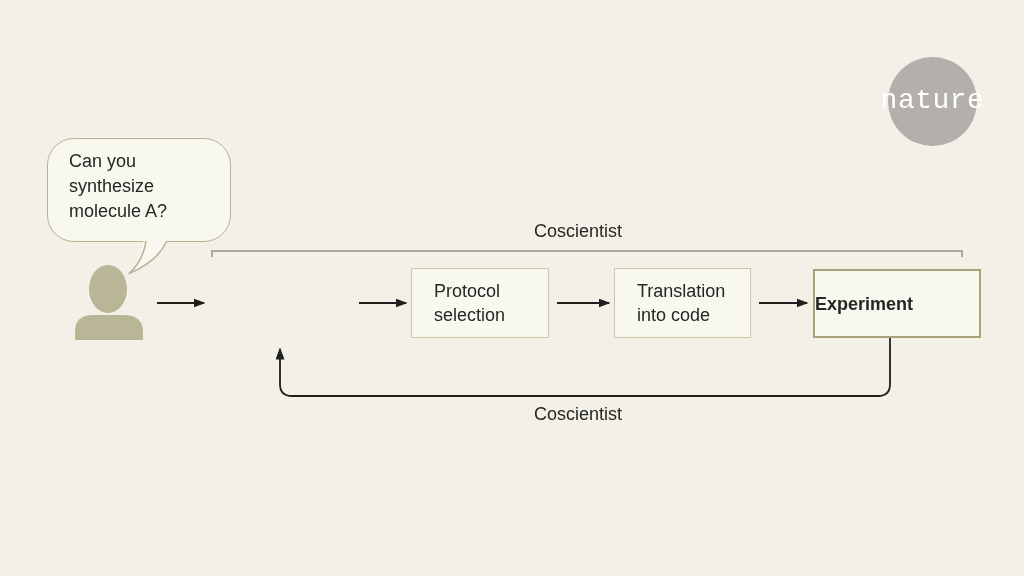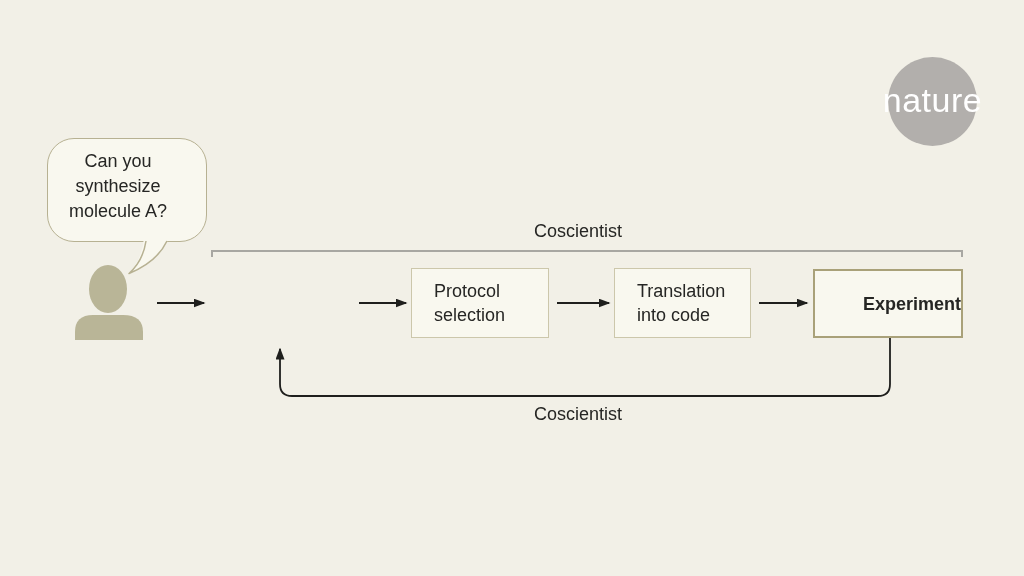--- a/index.html
+++ b/index.html
@@ -28,46 +28,45 @@
   .arrow-line{stroke:var(--arrow);stroke-width:1.8;fill:none;}
   .arrow-head{fill:var(--arrow);}
   .bracket-line{stroke:var(--bracket);stroke-width:2;fill:none;}
   .tail-fill{fill:var(--panel);}
   .tail-stroke{fill:none;stroke:var(--bubble-border);stroke-width:1.5;stroke-linejoin:round;}
   .logo{
     position:absolute;left:888px;top:57px;width:89px;height:89px;border-radius:50%;
     background:var(--logo-bg);display:flex;align-items:center;justify-content:center;z-index:2;
   }
   .logo-label{
-    font-family:Liberation Sans, sans-serif;
-    font-size:34px;color:var(--logo-text);letter-spacing:0.5px;padding-bottom:3px;
+    font-family:Liberation Mono, monospace;
+    font-size:28px;color:var(--logo-text);letter-spacing:0.5px;padding-bottom:3px;
   }
   .bubble{
-    position:absolute;left:47px;top:138px;width:160px;height:104px;
+    position:absolute;left:47px;top:138px;width:184px;height:104px;
     background:var(--panel);border:1.5px solid var(--bubble-border);border-radius:27px;
     z-index:2;
-    text-align:center;
   }
   .bubble-text{
     position:absolute;left:21px;top:10px;
     font-size:18px;line-height:25px;color:var(--ink);white-space:pre-line;
   }
   .flow-box{
     position:absolute;top:268px;height:70px;
     background:var(--panel);border:1px solid var(--box-border);
     display:flex;align-items:center;z-index:2;
     font-size:18px;line-height:24px;color:var(--ink);
   }
   .flow-box .label{white-space:pre-line;padding-left:22px;}
   .box-1{left:212px;width:139px;}
   .box-2{left:411px;width:138px;}
   .box-3{left:614px;width:137px;}
   .box-4{
-    left:813px;width:150px;top:269px;height:69px;
-    border:2px solid var(--box-border-strong);justify-content:flex-end;font-weight:bold;
+    left:813px;width:168px;top:269px;height:69px;
+    border:2px solid var(--box-border-strong);justify-content:flex-start;font-weight:bold;
   }
   .box-4 .label{padding-left:0;text-align:center;}
   .diagram-label{
     position:absolute;transform:translateX(-50%);font-size:18px;color:var(--ink);
     white-space:nowrap;z-index:2;
   }
   .coscientist-label{left:578px;top:221px;text-align:right;}
   .reiteration-label{left:578px;top:404px;}
 </style>
 </head>

